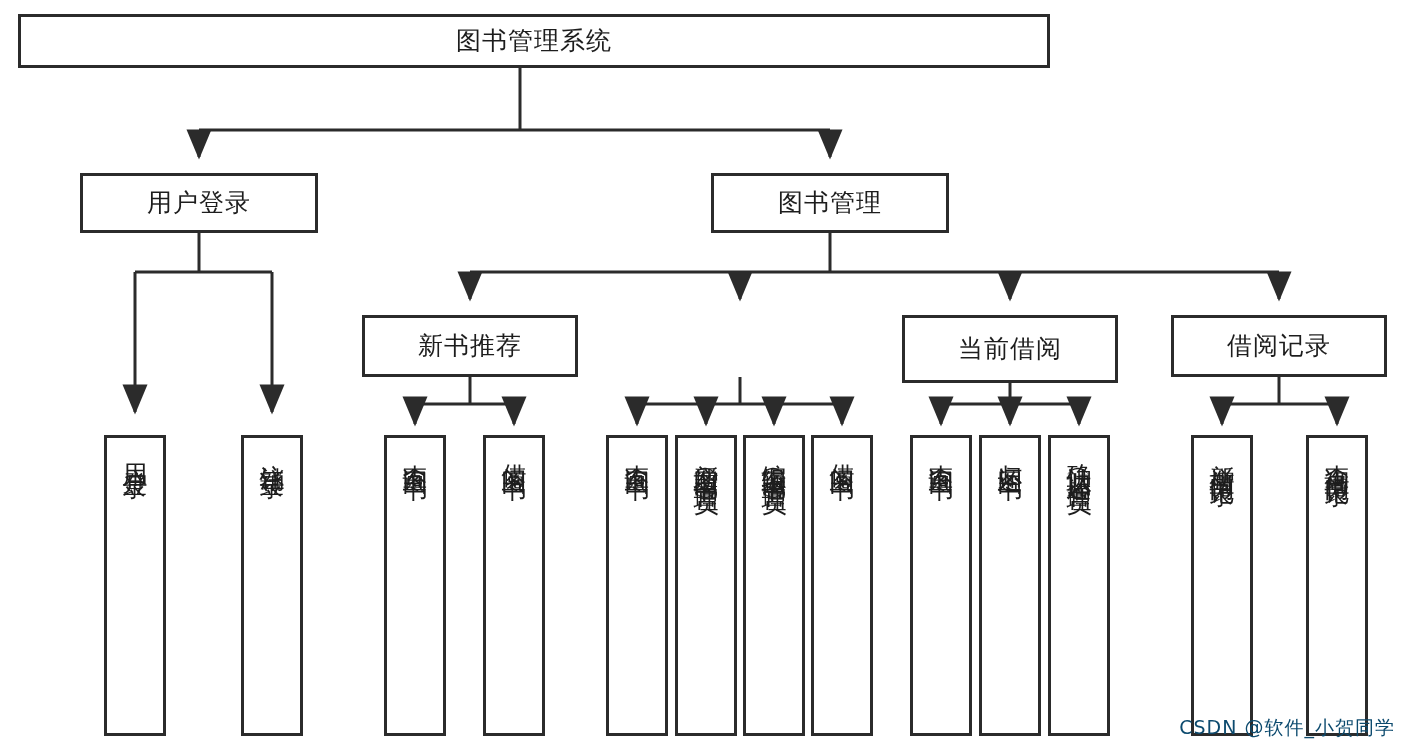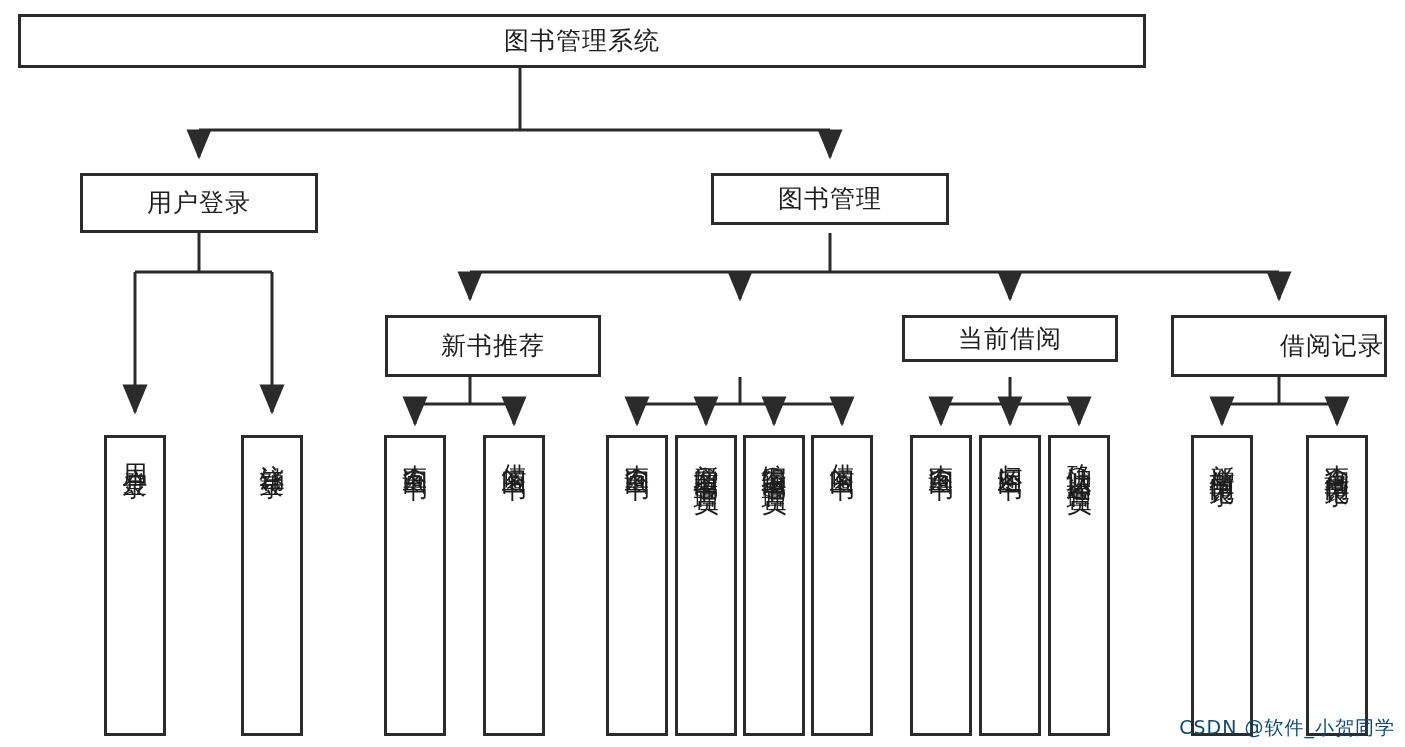--- a/index.html
+++ b/index.html
@@ -122,38 +122,38 @@
       <path d="M 1010 404 L 1010 424" marker-end="url(#arrowdown)"></path>
       <path d="M 1079 404 L 1079 424" marker-end="url(#arrowdown)"></path>
 
       <path d="M 1279 377 L 1279 404"></path>
       <path d="M 1222 404 L 1337 404"></path>
       <path d="M 1222 404 L 1222 424" marker-end="url(#arrowdown)"></path>
       <path d="M 1337 404 L 1337 424" marker-end="url(#arrowdown)"></path>
     </g>
   </svg>
 
-  <div class="node root" style="left:18px; top:14px; width:1128px; height:54px;">
+  <div class="node root" style="left:18px; top:14px; width:1032px; height:54px;">
     <span class="lbl">图书管理系统</span>
   </div>
 
   <div class="node h" style="left:80px; top:173px; width:238px; height:60px;">
     <span class="lbl">用户登录</span>
   </div>
-  <div class="node h" style="left:711px; top:173px; width:238px; height:52px;">
+  <div class="node h" style="left:711px; top:173px; width:238px; height:60px;">
     <span class="lbl">图书管理</span>
   </div>
 
-  <div class="node h" style="left:362px; top:315px; width:216px; height:62px;margin-left:23px;">
+  <div class="node h" style="left:362px; top:315px; width:216px; height:62px;">
     <span class="lbl">新书推荐</span>
   </div>
-  <div class="node h" style="left:902px; top:315px; width:216px; height:47px;">
+  <div class="node h" style="left:902px; top:315px; width:216px; height:68px;">
     <span class="lbl">当前借阅</span>
   </div>
-  <div class="node h" style="left:1171px; top:315px; width:216px; height:62px;justify-content:flex-end;">
+  <div class="node h" style="left:1171px; top:315px; width:216px; height:62px;">
     <span class="lbl">借阅记录</span>
   </div>
 
   <div class="node v" style="left:104px; top:435px; width:62px; height:301px;">
     <span class="lbl">用户登录</span>
   </div>
   <div class="node v" style="left:241px; top:435px; width:62px; height:301px;">
     <span class="lbl">注销登录</span>
   </div>
 

